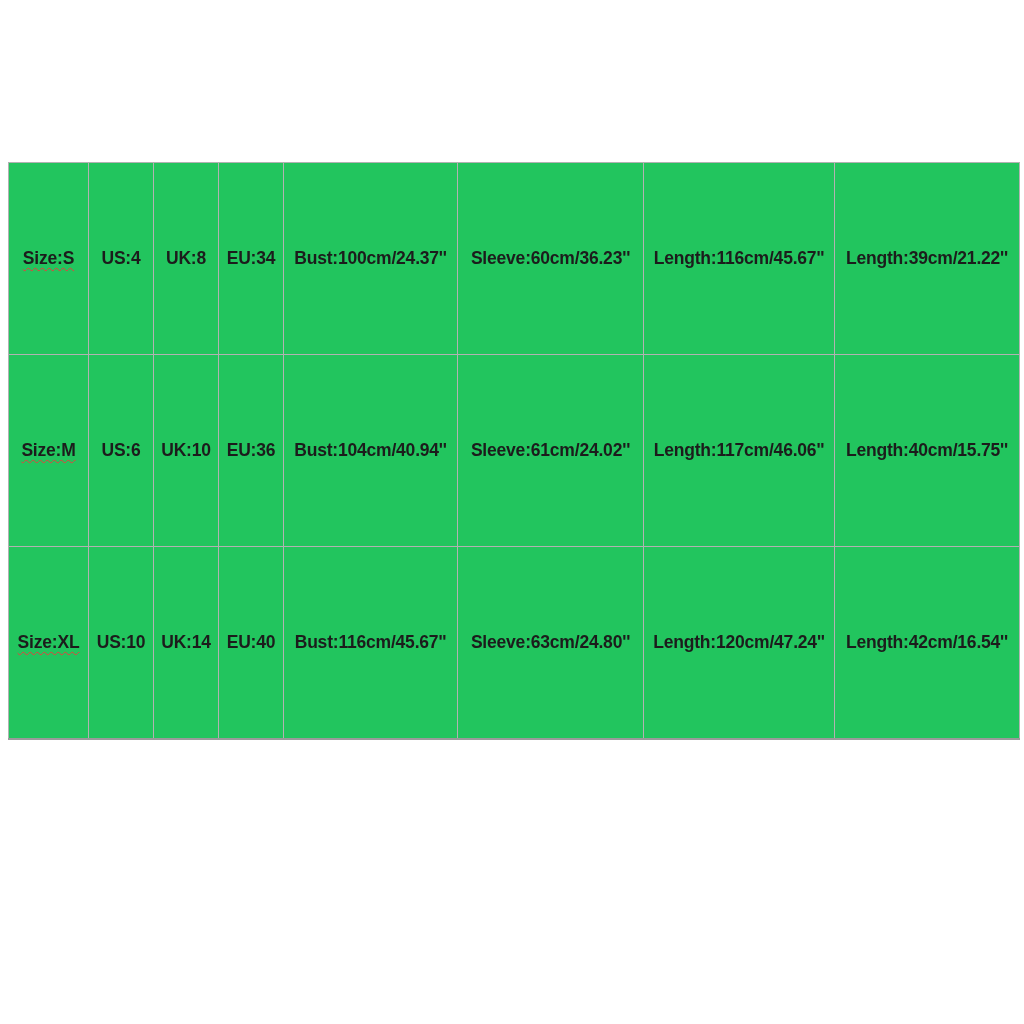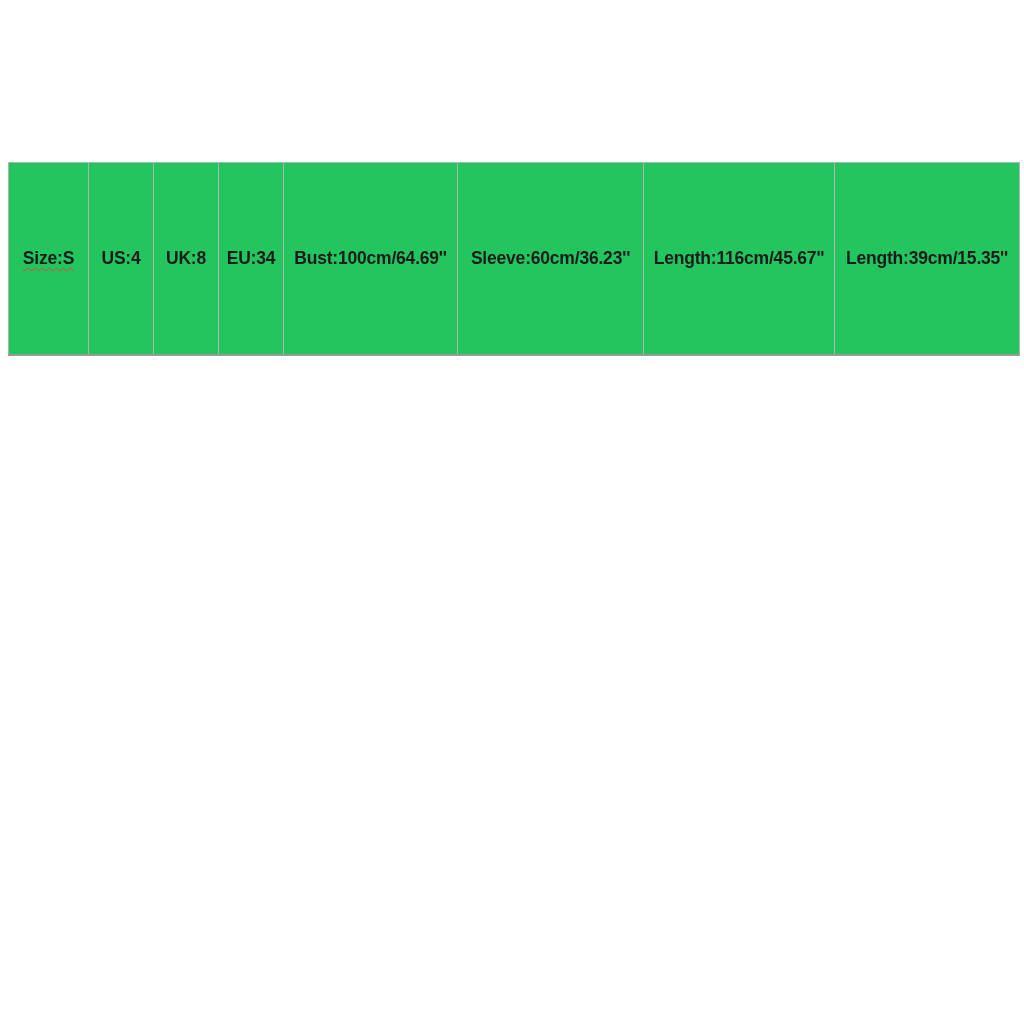--- a/index.html
+++ b/index.html
@@ -63,20 +63,40 @@
         <col style="width:186px">
         <col style="width:191px">
         <col style="width:185px">
     </colgroup>
     <tbody>
       <tr>
         <td class="size-col"><span class="squiggle">Size:S</span></td>
         <td>US:4</td>
         <td>UK:8</td>
         <td>EU:34</td>
-        <td>Bust:100cm/64.69''</td>
+        <td>Bust:100cm/24.37''</td>
         <td>Sleeve:60cm/36.23''</td>
         <td>Length:116cm/45.67''</td>
-        <td>Length:39cm/15.35''</td>
+        <td>Length:39cm/21.22''</td>
+      </tr>
+      <tr>
+        <td class="size-col"><span class="squiggle">Size:M</span></td>
+        <td>US:6</td>
+        <td>UK:10</td>
+        <td>EU:36</td>
+        <td>Bust:104cm/40.94''</td>
+        <td>Sleeve:61cm/24.02''</td>
+        <td>Length:117cm/46.06''</td>
+        <td>Length:40cm/15.75''</td>
+      </tr>
+      <tr>
+        <td class="size-col"><span class="squiggle">Size:XL</span></td>
+        <td>US:10</td>
+        <td>UK:14</td>
+        <td>EU:40</td>
+        <td>Bust:116cm/45.67''</td>
+        <td>Sleeve:63cm/24.80''</td>
+        <td>Length:120cm/47.24''</td>
+        <td>Length:42cm/16.54''</td>
       </tr>
     </tbody>
   </table>
 </div>
 
 </body></html>

